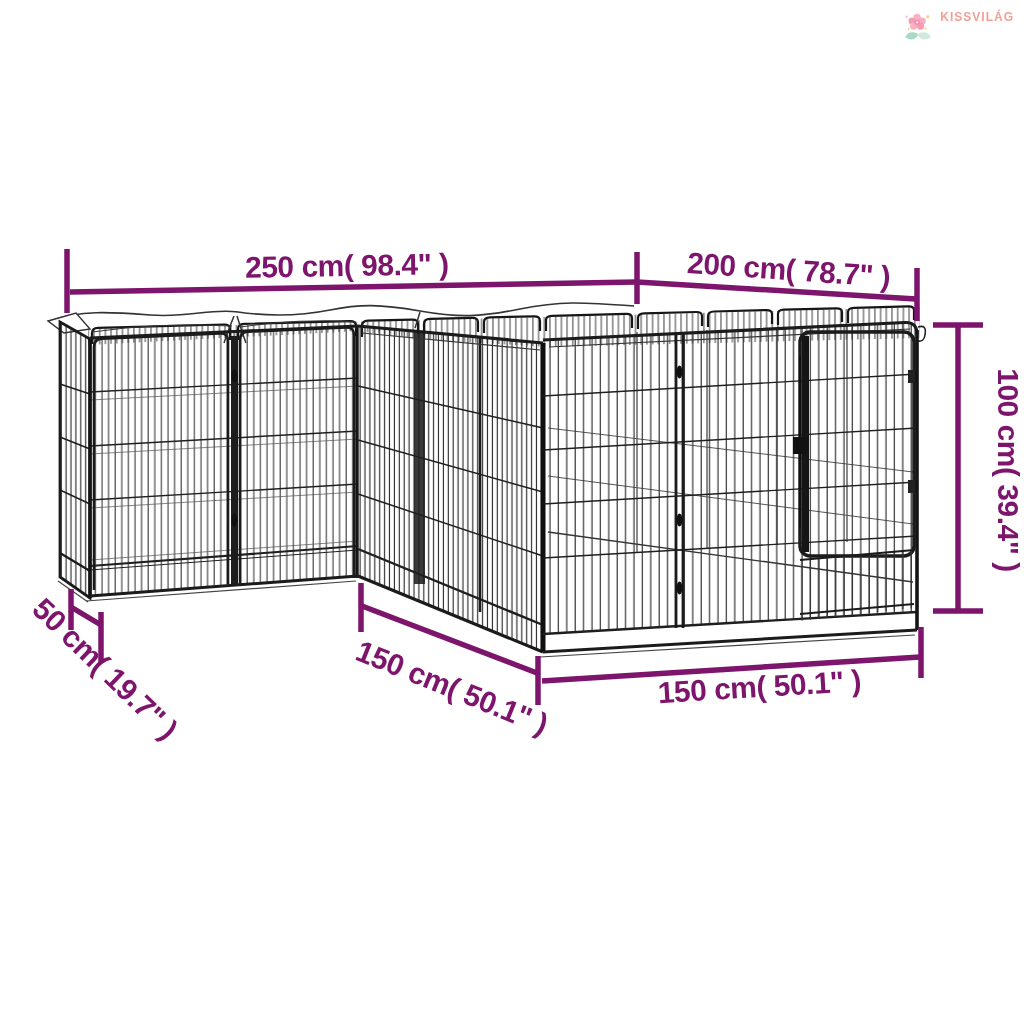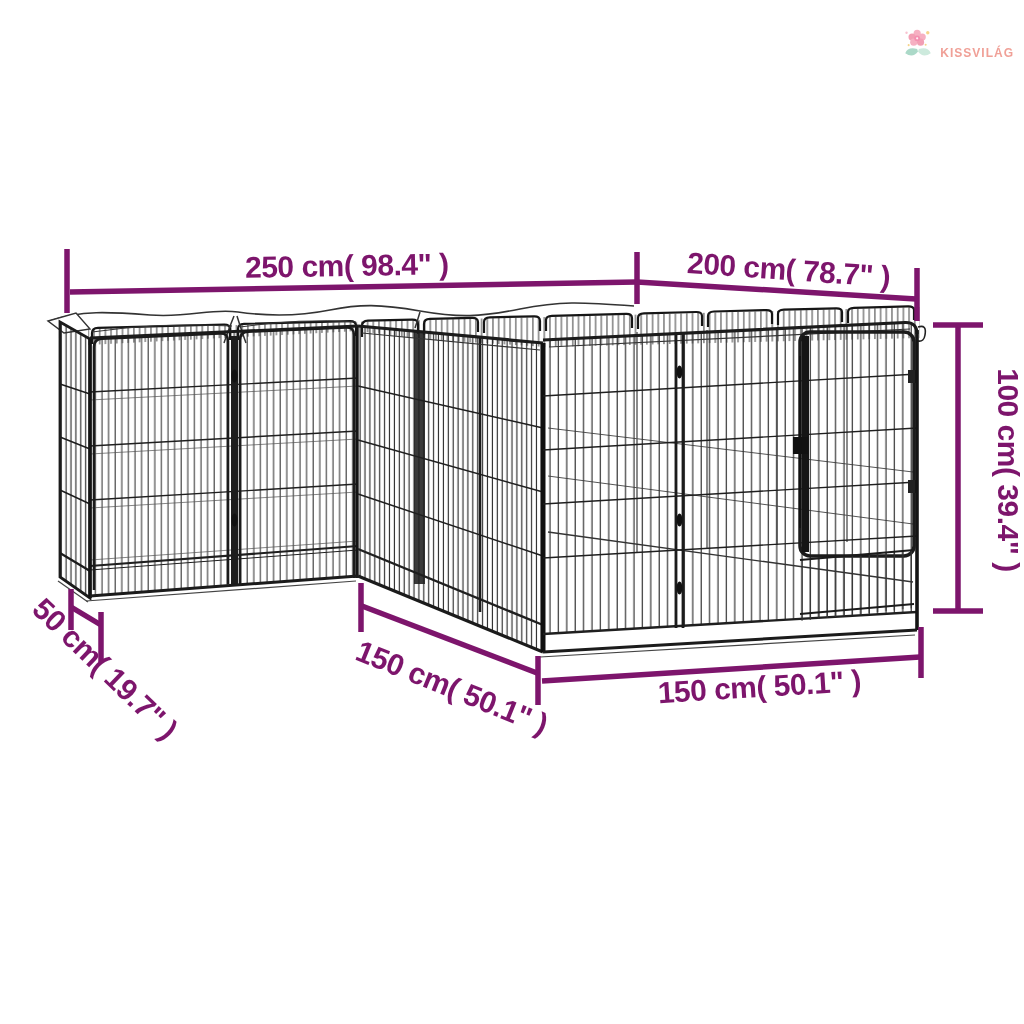--- a/index.html
+++ b/index.html
@@ -1,21 +1,21 @@
 <!DOCTYPE html>
 <html><head>
 <meta charset="utf-8">
 <style>
   html,body{margin:0;padding:0;background:#fff;}
   #stage{position:relative;width:1024px;height:1024px;background:#fff;overflow:hidden;
          font-family:"Liberation Sans",sans-serif;}
   #art{position:absolute;left:0;top:0;}
   .dimtext{font-family:"Liberation Sans",sans-serif;font-weight:700;font-size:30px;
            letter-spacing:-0.5px;}
-  #brand{position:absolute;top:26px;right:10px;display:flex;align-items:flex-end;gap:5px;}
+  #brand{position:absolute;top:10px;right:10px;display:flex;align-items:flex-start;gap:5px;}
   #brand .brandname{font-family:"Liberation Sans",sans-serif;font-weight:700;font-size:12px;
            letter-spacing:1px;color:#f0a097;}
 </style>
 </head>
 <body>
 
 <div id="stage">
 
 <svg id="art" width="1024" height="1024" viewBox="0 0 1024 1024">
   <defs>

